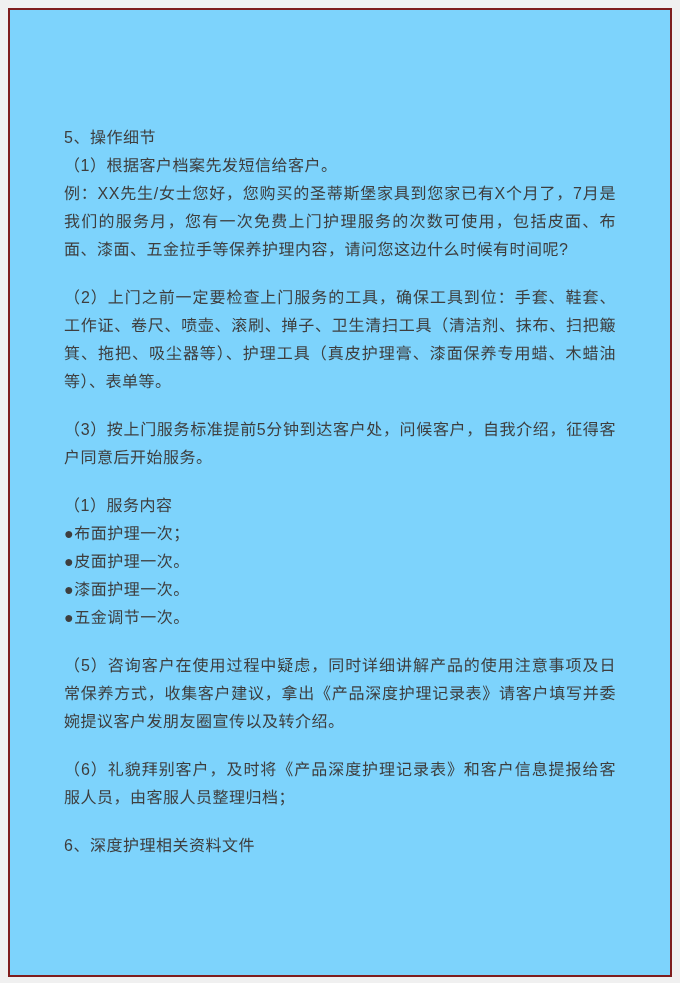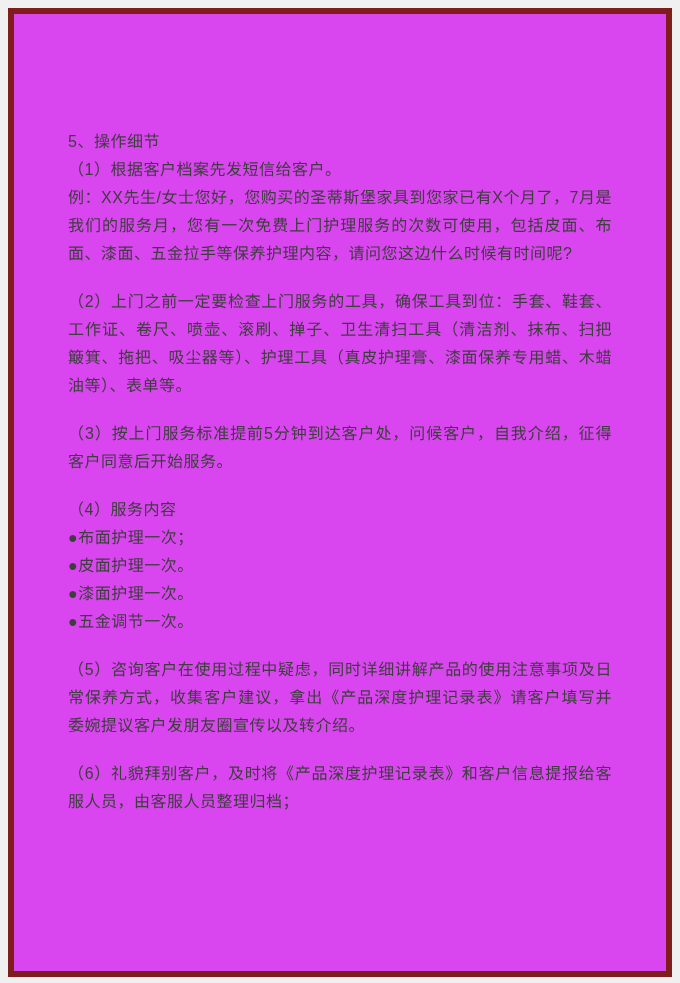--- a/index.html
+++ b/index.html
@@ -12,23 +12,23 @@
     background: #f0f0f0;
     overflow: hidden;
     font-family: "Liberation Sans", "DejaVu Sans", sans-serif;
   }
   .doc-page {
     position: absolute;
     left: 8px;
     top: 8px;
     width: 664px;
     height: 969px;
-    background: #d946ef;
+    background: #7dd3fc;
     box-sizing: border-box;
-    border: 6px solid #7f1d1d;
+    border: 2px solid #7f1d1d;
   }
   .doc-content {
     box-sizing: border-box;
     padding: 114px 54px 0 54px;
     color: #3e3e3e;
   }
   .para {
     margin: 0;
     font-size: 16px;
     line-height: 28px;
@@ -44,21 +44,22 @@
 </head>
 <body>
 
 <div class="doc-page">
   <div class="doc-content">
     <p class="para">5、操作细节</p>
     <p class="para">（1）根据客户档案先发短信给客户。</p>
     <p class="para">例：XX先生/女士您好，您购买的圣蒂斯堡家具到您家已有X个月了，7月是我们的服务月，您有一次免费上门护理服务的次数可使用，包括皮面、布面、漆面、五金拉手等保养护理内容，请问您这边什么时候有时间呢?</p>
     <p class="para gap">（2）上门之前一定要检查上门服务的工具，确保工具到位：手套、鞋套、工作证、卷尺、喷壶、滚刷、掸子、卫生清扫工具（清洁剂、抹布、扫把簸箕、拖把、吸尘器等）、护理工具（真皮护理膏、漆面保养专用蜡、木蜡油等）、表单等。</p>
     <p class="para gap">（3）按上门服务标准提前5分钟到达客户处，问候客户，自我介绍，征得客户同意后开始服务。</p>
-    <p class="para gap">（4）服务内容</p>
+    <p class="para gap">（1）服务内容</p>
     <p class="para">●布面护理一次；</p>
     <p class="para">●皮面护理一次。</p>
     <p class="para">●漆面护理一次。</p>
     <p class="para">●五金调节一次。</p>
     <p class="para gap">（5）咨询客户在使用过程中疑虑，同时详细讲解产品的使用注意事项及日常保养方式，收集客户建议，拿出《产品深度护理记录表》请客户填写并委婉提议客户发朋友圈宣传以及转介绍。</p>
     <p class="para gap">（6）礼貌拜别客户，及时将《产品深度护理记录表》和客户信息提报给客服人员，由客服人员整理归档；</p>
+    <p class="para gap">6、深度护理相关资料文件</p>
   </div>
 </div>
 
 </body></html>

